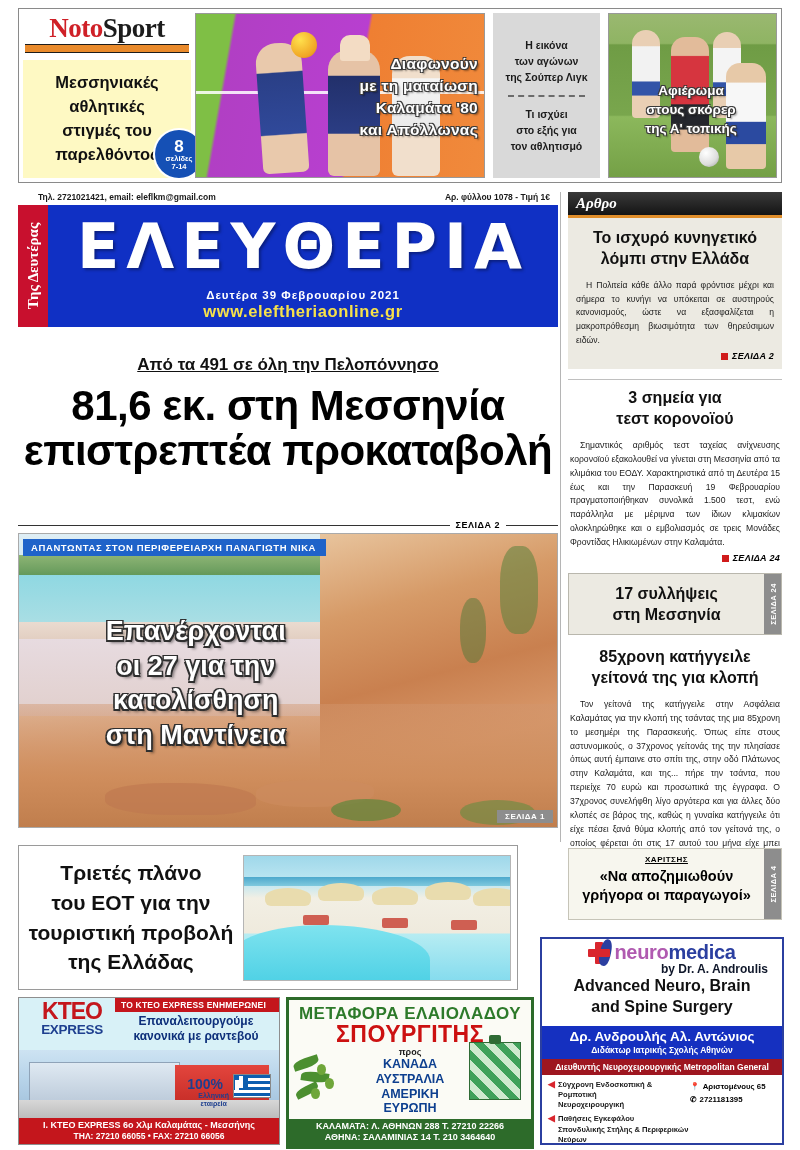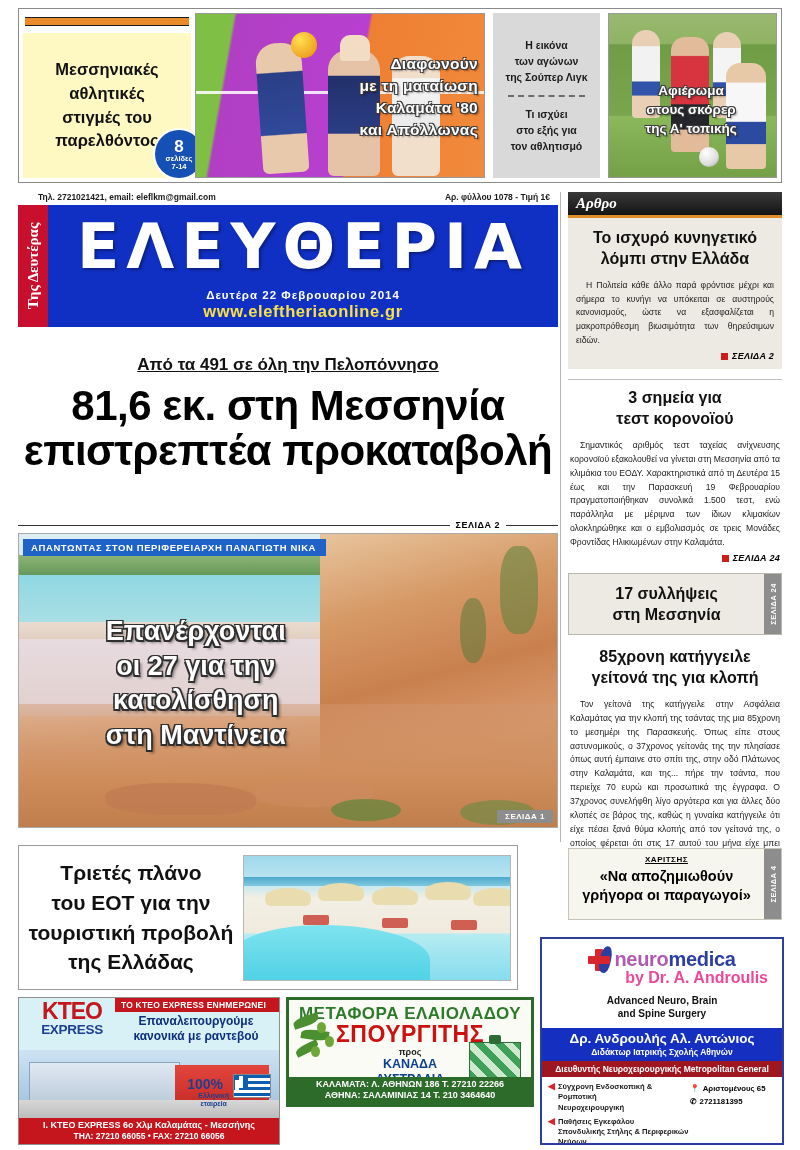--- a/index.html
+++ b/index.html
@@ -249,21 +249,21 @@
   .kteo-flag { position: absolute; right: 8px; top: 76px; width: 38px; height: 24px;
     background: repeating-linear-gradient(180deg,#0d5eaf 0 3px,#fff 3px 6px); border: 1px solid #888; }
   .kteo-flag::before { content:''; position:absolute; left:0; top:0; width: 14px; height: 14px; background:#0d5eaf; }
   .kteo-flag::after { content:''; position:absolute; left:5px; top:1px; width: 4px; height: 12px; background:#fff; box-shadow: -4px 4px 0 0 #fff, 0 0 0 0 #fff; }
   .kteo-bot { position: absolute; left:0; right:0; bottom:0; height: 26px; background: #c4161c; color:#fff;
     text-align:center; padding-top: 2px; }
   .kteo-bot .l1 { font-size: 9px; font-weight: bold; }
   .kteo-bot .l2 { font-size: 8.5px; font-weight: bold; margin-top: 1px; }
 
   .ad-oil {
-    position: absolute; left: 286px; top: 997px; width: 248px; height: 110px;
+    position: absolute; left: 286px; top: 997px; width: 248px; height: 152px;
     border: 3px solid #2d6b2a; background: #fbfbf5; overflow: hidden;
   }
   .oil-t1 { text-align: center; font-size: 17px; font-weight: bold; color: #2d7a2a; margin-top: 4px; letter-spacing: .5px;}
   .oil-t2 { text-align: center; font-size: 23px; font-weight: bold; color: #cc1111; line-height: 1; margin-top: -1px; letter-spacing: .5px;}
   .oil-pros { text-align: center; font-size: 9px; font-weight: bold; color: #1a1a1a; margin-top: 1px; }
   .oil-list { text-align: center; font-size: 12.5px; font-weight: bold; color: #0d3f8f; line-height: 1.18; white-space: pre-line; }
   .oil-all { text-align: center; font-size: 12.5px; font-weight: bold; color: #0d3f8f; margin-top: 1px; }
   .oil-all .sm { font-size: 8px; }
   .oil-branch { position:absolute; left: 2px; bottom: 40px; width: 66px; height: 52px; }
   .oil-leaf { position:absolute; background:#4c8f30; border-radius: 50% 0 50% 0; }
@@ -271,49 +271,50 @@
   .oil-tin { position:absolute; right: 10px; top: 42px; width: 52px; height: 58px;
     background: repeating-linear-gradient(45deg,#3fa05a 0 7px,#cfe9cf 7px 14px); border: 1px solid #2f6b35; }
   .oil-tin::before { content:''; position:absolute; left: 38%; top:-8px; width: 12px; height: 9px; background:#2f6b35; border-radius:2px;}
   .oil-bot { position:absolute; left:0; right:0; bottom:0; background:#2d6b2a; color:#fff; padding: 2px 4px; }
   .oil-bot div { font-size: 9px; font-weight: bold; text-align: center; line-height: 1.3; }
 
   .ad-neuro {
     position: absolute; left: 540px; top: 937px; width: 244px; height: 208px;
     border: 2px solid #2b3fa0; background: #fff; overflow: hidden;
   }
-  .nm-head { display: flex; align-items: center; justify-content: center; padding: 9px 4px 0 4px; gap: 4px; }
+  .nm-head { display: flex; align-items: center; justify-content: center; padding: 2px 4px 0 4px; gap: 4px; }
   .nm-cross { position: relative; width: 22px; height: 22px; }
   .nm-cross::before { content:''; position:absolute; left: 7px; top: 0; width: 8px; height: 22px; background:#d9262e; border-radius:1px;}
   .nm-cross::after { content:''; position:absolute; left: 0; top: 7px; width: 22px; height: 8px; background:#d9262e; border-radius:1px;}
   .nm-fig { position:absolute; left: 12px; top: -3px; width: 11px; height: 27px; background:#2b3fa0; border-radius: 45% 45% 40% 40%; transform: rotate(12deg); }
   .nm-word { font-size: 20px; font-weight: bold; letter-spacing: -.3px; }
   .nm-word .n1 { color:#b05ab0; } .nm-word .n2 { color:#2b3fa0; }
-  .nm-by { text-align: right; font-size: 16px; font-weight: bold; color:#ec4899; padding: 0 14px 0 0; margin-top: -2px;}
-  .nm-adv { text-align: center; font-size: 10px; font-weight: bold; color:#111; line-height: 1.3; margin-top: 7px; white-space: pre-line;}
+  .nm-by { text-align: right; font-size: 12px; font-weight: bold; color:#0f172a; padding: 0 14px 0 0; margin-top: -2px;}
+  .nm-adv { text-align: center; font-size: 16px; font-weight: bold; color:#111; line-height: 1.3; white-space: pre-line;}
   .nm-blue { background:#1530c0; color:#fff; text-align:center; margin-top: 8px; padding: 3px 2px 4px 2px; }
   .nm-blue .d1 { font-size: 13.5px; font-weight: bold; }
   .nm-blue .d2 { font-size: 8.5px; font-weight: bold; margin-top: 1px; }
   .nm-red { background:#9e1620; color:#fff; text-align:center; font-size: 8.5px; font-weight: bold; padding: 3px 2px; }
   .nm-list { padding: 5px 6px 0 6px; display:flex; }
   .nm-left { flex: 1; }
   .nm-li { display:flex; gap: 3px; font-size: 7.6px; font-weight: bold; color:#1a1a1a; line-height: 1.35; margin-bottom: 4px;}
   .nm-li .ar { color:#d9262e; font-size: 9px; line-height: 1; }
   .nm-right { width: 86px; font-size: 7.8px; font-weight: bold; line-height: 1.7; }
   .nm-right .row { display:flex; gap: 3px; align-items:center; }
 </style>
 </head>
 <body>
 
 <div class="page">
 
   <div class="sports-strip">
 
     <div class="ns-left">
       <div class="ns-logo">
+        <div class="ns-logo-text"><span class="red">Noto</span><span>Sport</span></div>
         <div class="ns-rule"></div>
       </div>
       <div class="ns-box">
         <div class="ns-box-text">Μεσσηνιακές
 αθλητικές
 στιγμές του
 παρελθόντος</div>
         <div class="pages-badge">
           <div class="n">8</div>
           <div class="l1">σελίδες</div>
@@ -361,21 +362,21 @@
     <div class="mast-meta">
       <span>Τηλ. 2721021421, email: eleflkm@gmail.com</span>
       <span>Αρ. φύλλου 1078 - Τιμή 1€</span>
     </div>
     <div class="mast-band">
       <div class="mast-side">
         <span>Της Δευτέρας</span>
       </div>
       <div class="mast-main">
         <div class="mast-title">ΕΛΕΥΘΕΡΙΑ</div>
-        <div class="mast-date">Δευτέρα 22 Φεβρουαρίου 2014</div>
+        <div class="mast-date">Δευτέρα 39 Φεβρουαρίου 2021</div>
         <div class="mast-url">www.eleftheriaonline.gr</div>
       </div>
     </div>
   </div>
 
   <div class="lead">
     <div class="lead-kicker">Από τα 491 σε όλη την Πελοπόννησο</div>
     <div class="lead-h1">81,6 εκ. στη Μεσσηνία
 επιστρεπτέα προκαταβολή</div>
   </div>
@@ -527,21 +528,21 @@
     <div class="oil-branch">
       <div class="oil-leaf" style="left:2px;top:4px;width:26px;height:10px;transform:rotate(-18deg)"></div>
       <div class="oil-leaf" style="left:10px;top:18px;width:28px;height:10px;transform:rotate(8deg)"></div>
       <div class="oil-leaf" style="left:4px;top:32px;width:24px;height:9px;transform:rotate(-26deg)"></div>
       <div class="oil-olive" style="left:26px;top:10px"></div>
       <div class="oil-olive" style="left:34px;top:24px"></div>
       <div class="oil-olive" style="left:20px;top:34px"></div>
     </div>
     <div class="oil-tin"></div>
     <div class="oil-bot">
-      <div>ΚΑΛΑΜΑΤΑ: Λ. ΑΘΗΝΩΝ 186 Τ. 27210 22266</div>
+      <div>ΚΑΛΑΜΑΤΑ: Λ. ΑΘΗΝΩΝ 288 Τ. 27210 22266</div>
       <div>ΑΘΗΝΑ: ΣΑΛΑΜΙΝΙΑΣ 14 Τ. 210 3464640</div>
     </div>
   </div>
 
   <div class="ad-neuro">
     <div class="nm-head">
       <div class="nm-cross">
           <div class="nm-fig"></div>
         </div>
       <div class="nm-word"><span class="n1">neuro</span><span class="n2">medica</span></div>

